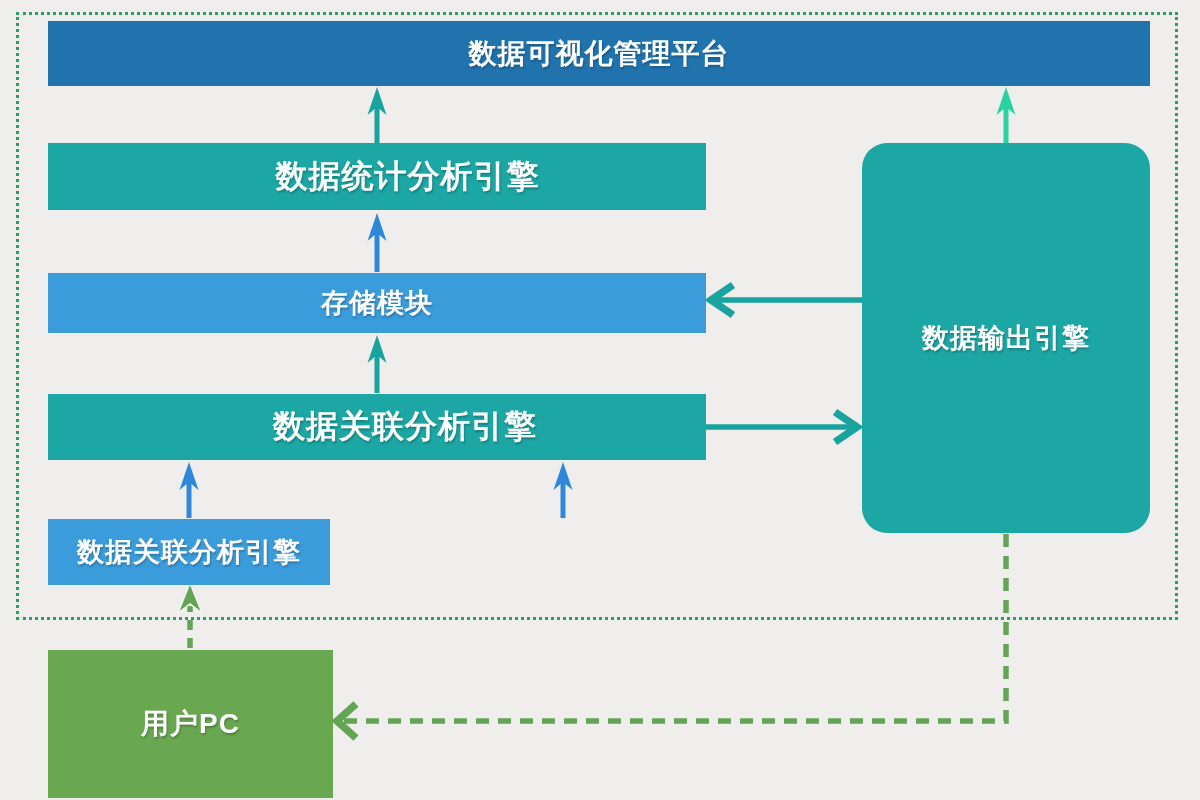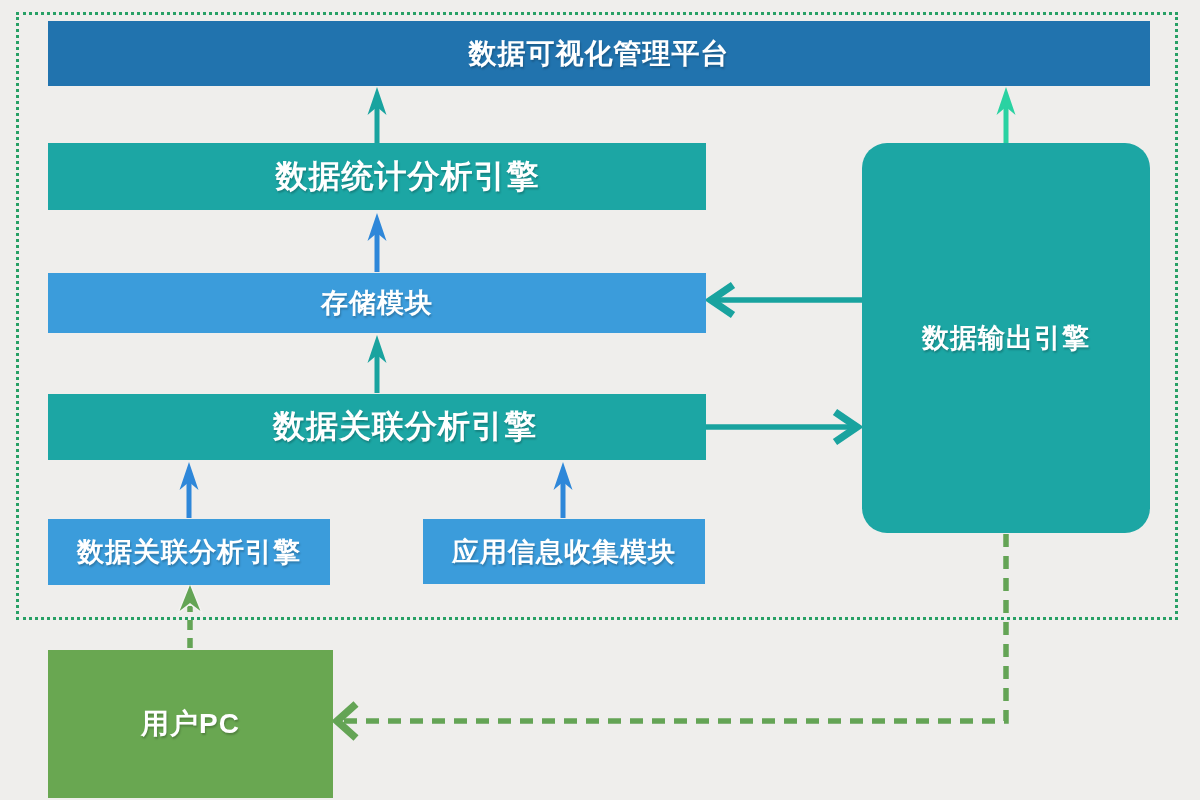--- a/index.html
+++ b/index.html
@@ -100,19 +100,18 @@
   <div class="node node-platform platform-blue">数据可视化管理平台</div>
 
   <div class="node node-stats engine-teal">数据统计分析引擎</div>
 
   <div class="node node-storage module-blue">存储模块</div>
 
   <div class="node node-correlation engine-teal">数据关联分析引擎</div>
 
   <div class="node node-business module-blue">数据关联分析引擎</div>
 
-  <div class="node node-app module-blue">应用信息收集模块</div>
 
   <div class="node node-output engine-teal">数据输出引擎</div>
 
   <div class="node node-userpc user-green">用户PC</div>
 
 </div>
 
 </body></html>

